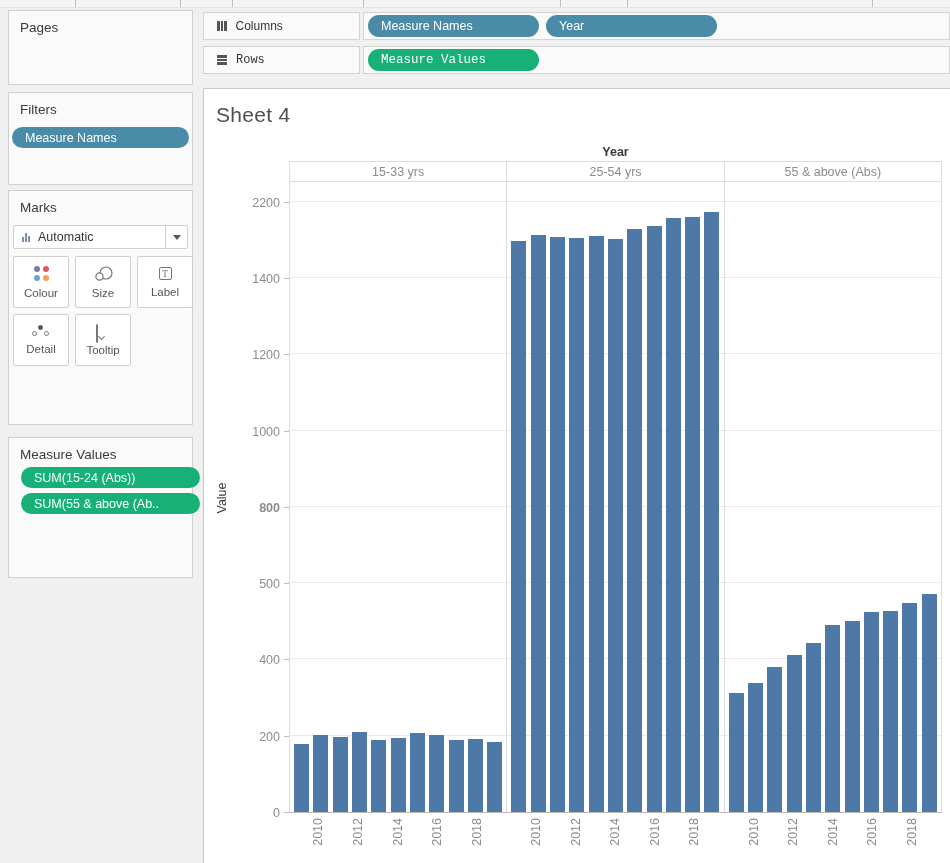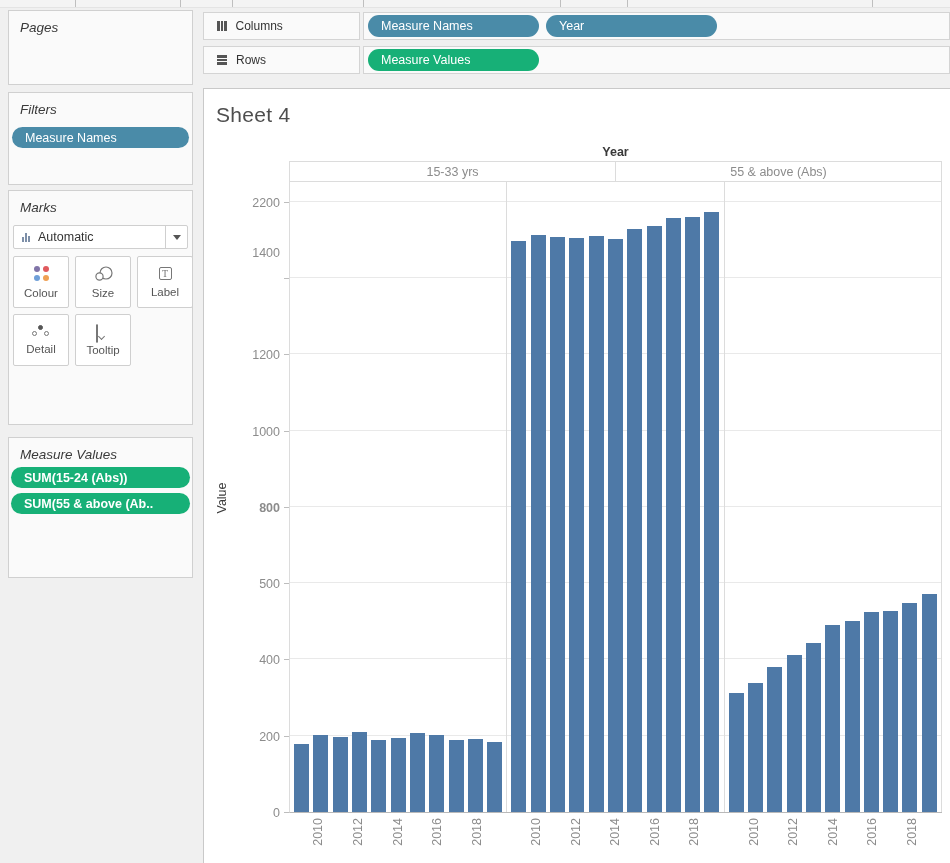--- a/index.html
+++ b/index.html
@@ -13,35 +13,35 @@
   }
   .screen { position:absolute; inset:0; }
 
   
   .top-strip { position:absolute; left:0; top:0; right:0; height:8px; background:#f4f4f4; border-bottom:1px solid #e4e4e4; }
   .top-strip .tick { position:absolute; top:0; width:1px; height:7px; background:#bfbfbf; }
 
   
   .left-col { position:absolute; left:0; top:8px; width:203px; bottom:0; }
   .card { position:absolute; left:8px; width:185px; background:#fafafa; border:1px solid #d0d0d0; }
-  .card-title { font-size:13.5px; color:#3a3a3a; padding:9px 0 0 11px;font-style:italic; }
+  .card-title { font-size:13.5px; color:#3a3a3a; padding:9px 0 0 11px; }
   .card-pages   { top:2px;   height:75px; }
   .card-filters { top:84px;  height:93px; }
   .card-marks   { top:182px; height:235px; }
   .card-mv      { top:429px; height:141px; }
 
   .pill {
     height:21px; border-radius:11px; color:#fff; font-size:12.5px;
     display:flex; align-items:center; padding-left:13px; cursor:default;
     white-space:nowrap; overflow:hidden;
   }
   .pill-blue  { background:#4a8ba8; }
   .pill-green { background:#17b077; }
   .card-filters .pill { width:177px; margin:10px 0 0 3px; }
-  .card-mv .pill { width:179px; margin:5px 0 0 2px;font-weight:bold; }
+  .card-mv .pill { width:179px; margin:5px 0 0 12px; }
   .card-mv .pill:first-of-type { margin-top:9px; }
 
   
   .marks-dropdown {
     margin:10px 4px 0 4px; height:24px; background:#fff; border:1px solid #cfcfcf;
     border-radius:2px; display:flex; align-items:center;
   }
   .marks-dropdown .dd-label { font-size:12.5px; color:#333; margin-left:8px; flex:1; }
   .dd-caret-box { width:22px; align-self:stretch; border-left:1px solid #cfcfcf; display:flex; align-items:center; justify-content:center; }
   .caret { width:0; height:0; border-left:4px solid transparent; border-right:4px solid transparent; border-top:5px solid #555; }
@@ -61,21 +61,21 @@
   .icon-detail i { position:absolute; width:5px; height:5px; border-radius:50%; border:1px solid #777; }
   .icon-detail i.f { background:#555; border-color:#555; }
   .icon-label-t { width:13px; height:13px; border:1px solid #777; border-radius:2px; font-family:"Liberation Serif",serif; font-size:10px; color:#777; display:flex; align-items:center; justify-content:center; }
   .icon-tooltip { position:relative; width:15px; height:13px; }
   .icon-tooltip .bub { width:15px; height:10px; border:1px solid #777; border-radius:2px; background:#fff; }
   .icon-tooltip .tail { position:absolute; left:3px; top:9px; width:5px; height:5px; background:#fff; border-right:1px solid #777; border-bottom:1px solid #777; transform:rotate(45deg); }
 
   
   .right-col { position:absolute; left:203px; top:8px; right:0; bottom:0; }
   .shelf-row { position:absolute; left:0; right:0; height:28px; display:flex; }
-  .shelf-row.columns { top:4px; } .shelf-row.rows { top:38px; }
+  .shelf-row.columns { top:4px; } .shelf-row.rows { top:38px;font-family:Liberation Mono, monospace; }
   .shelf-label-box { width:157px; border:1px solid #d4d4d4; background:#fafafa; display:flex; align-items:center; padding-left:13px; gap:9px; }
   .shelf-label-box .shelf-name { font-size:12px; color:#333; }
   .shelf-pills-box { flex:1; margin-left:3px; border:1px solid #d4d4d4; background:#fafafa; display:flex; align-items:center; padding-left:4px; gap:7px; }
   .shelf-pills-box .pill { width:171px; height:22px; }
   .icon-cols { display:flex; gap:1px; align-items:flex-end; }
   .icon-cols i { width:2.5px; height:10px; background:#555; display:block; }
   .icon-rows { display:flex; flex-direction:column; gap:1px; }
   .icon-rows i { width:10px; height:2.5px; background:#555; display:block; }
 
   .sheet { position:absolute; left:0; right:0; top:80px; bottom:0; background:#fff; border-top:1px solid #c9c9c9; border-left:1px solid #c9c9c9; }
@@ -214,39 +214,40 @@
       </div>
     </div>
 
     <div class="sheet">
       <div class="sheet-title">Sheet 4</div>
 
       <div class="chart">
         <div class="year-header">Year</div>
         <div class="band">
             <div class="band-cell">15-33 yrs</div>
+            <div class="band-cell">25-54 yrs</div>
             <div class="band-cell">55 &amp; above (Abs)</div>
           </div>
         <div class="y-axis">
           <div class="y-axis-title"><span>Value</span></div>
         <div class="ytick-label" style="bottom: -8px;">0</div>
             <div class="ytick-mark" style="bottom: 0px;"></div>
             <div class="ytick-label" style="bottom: 68px;">200</div>
             <div class="ytick-mark" style="bottom: 76px;"></div>
             <div class="ytick-label" style="bottom: 145px;">400</div>
             <div class="ytick-mark" style="bottom: 153px;"></div>
             <div class="ytick-label" style="bottom: 221px;">500</div>
             <div class="ytick-mark" style="bottom: 229px;"></div>
             <div class="ytick-label" style="bottom: 297px; font-weight: bold;">800</div>
             <div class="ytick-mark" style="bottom: 305px;"></div>
             <div class="ytick-label" style="bottom: 373px;">1000</div>
             <div class="ytick-mark" style="bottom: 381px;"></div>
             <div class="ytick-label" style="bottom: 450px;">1200</div>
             <div class="ytick-mark" style="bottom: 458px;"></div>
-            <div class="ytick-label" style="bottom: 552px;">1400</div>
+            <div class="ytick-label" style="bottom: 526px;">1400</div>
             <div class="ytick-mark" style="bottom: 534px;"></div>
             <div class="ytick-label" style="bottom: 602px;">2200</div>
             <div class="ytick-mark" style="bottom: 610px;"></div>
           </div>
         <div class="panels">
             <div class="panel">
               <div class="gridline" style="bottom: 76px;"></div>
               <div class="gridline" style="bottom: 153px;"></div>
               <div class="gridline" style="bottom: 229px;"></div>
               <div class="gridline" style="bottom: 305px;"></div>

